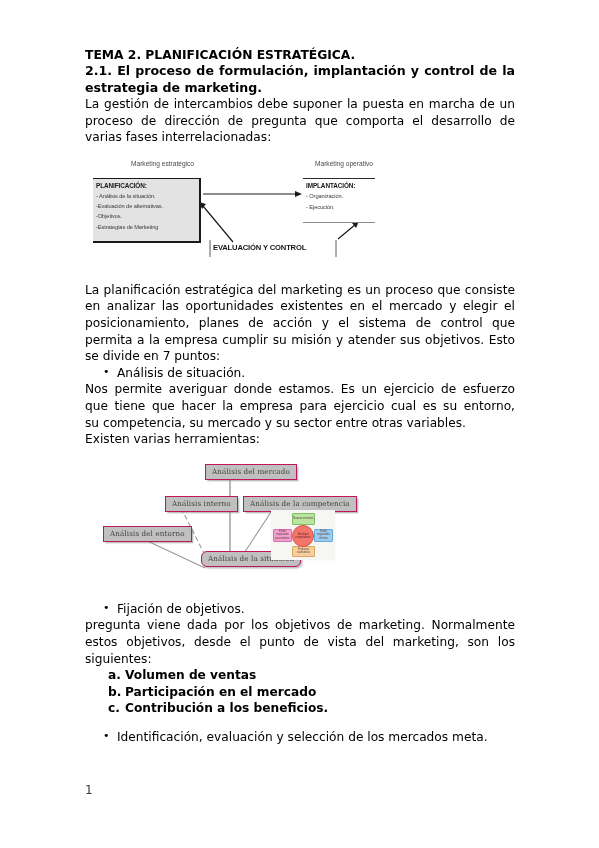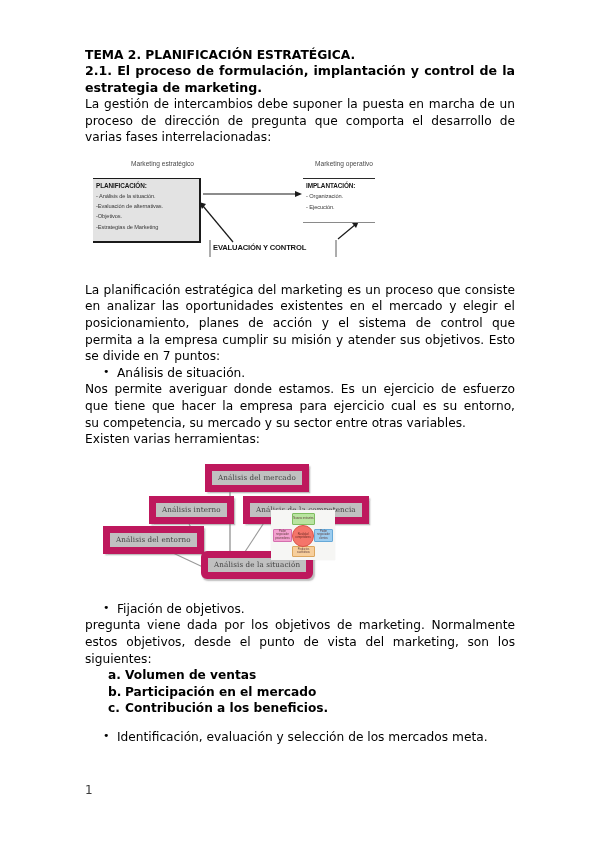--- a/index.html
+++ b/index.html
@@ -214,31 +214,31 @@
     margin: 12px 0 0 8px;
   }
   .fig2 svg.lines2 {
     position: absolute;
     left: 0; top: 0;
     width: 285px; height: 125px;
   }
   .fig2 .node {
     position: absolute;
     background: #c0c0c0;
-    border: 7px solid #be185d;
+    border: 1px solid #be185d;
     color: #404040;
     font-size: 7.2px;
     font-family: "DejaVu Serif", serif;
     white-space: nowrap;
     padding: 2.5px 6px 3px 6px;
     box-shadow: 1.5px 1.5px 1.5px rgba(110,110,110,0.45);
     letter-spacing: 0.1px;
   }
   .fig2 .n-mercado     { left: 112px; top: 4px; }
-  .fig2 .n-interno     { left: 56px;  top: 36px; }
+  .fig2 .n-interno     { left: 72px;  top: 36px; }
   .fig2 .n-competencia { left: 150px; top: 36px; }
   .fig2 .n-entorno     { left: 10px;  top: 66px; }
   .fig2 .n-situacion   { left: 108px; top: 91px; border-radius: 6px; }
 
   
   .fig2 .porter {
     position: absolute;
     left: 178px; top: 50px;
     width: 64px; height: 50px;
     background: #f6f6f4;

